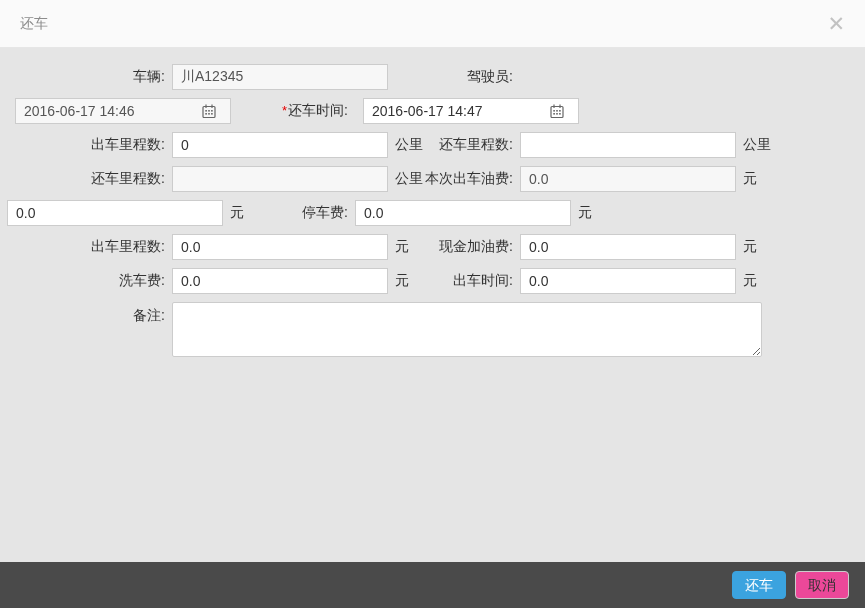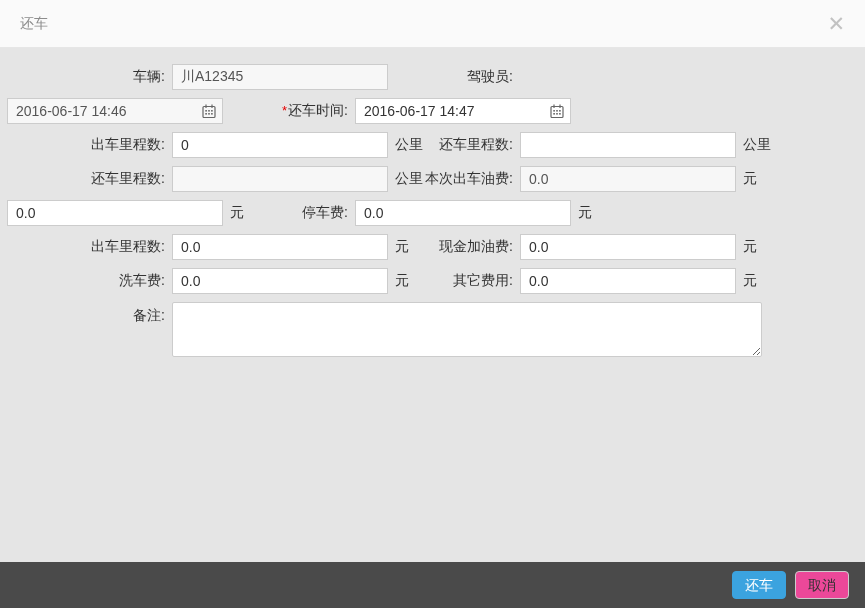--- a/index.html
+++ b/index.html
@@ -32,21 +32,21 @@
     white-space:nowrap;
   }
   .remark-row .flabel { padding-top:5px; }
   .req { color:var(--required-red,#e60000); font-style:normal; margin-right:1px; font-size:13px; }
   .fctl { width:216px; flex:none; margin-left:7px; position:relative; }
   .txt {
     width:100%; height:26px; border:1px solid #ccc; border-radius:0;
     padding:0 8px; font-size:14px; color:#333; background:#fff;
     font-family:inherit; outline:none;
   }
-  .txt.with-cal { padding-right:12px; }
+  .txt.with-cal { padding-right:12px;margin-left:8px; }
   .txt[disabled] {
     background:#f7f7f7; color:#555; -webkit-text-fill-color:#555; opacity:1;
   }
   .cal-btn {
     position:absolute; right:6px; top:50%; transform:translateY(-50%);
     width:16px; height:16px; display:flex; align-items:center; justify-content:center;
     cursor:pointer; background:transparent; border:none; padding:0;
   }
   .fmid { width:125px; flex:none; display:flex; align-items:center; height:26px; }
   .fsuffix { font-size:14px; color:#333; margin-left:7px; white-space:nowrap; }
@@ -192,21 +192,21 @@
       <span class="fsuffix">元</span>
     </div>
 
     <div class="frow">
       <span class="flabel">洗车费:</span>
       <span class="fctl">
         <input class="txt" value="0.0" style="">
       </span>
       <div class="fmid">
         <span class="fsuffix">元</span>
-        <span class="flabel-r">其它费用:</span>
+        <span class="flabel-r">出车时间:</span>
       </div>
       <span class="fctl">
         <input class="txt" value="0.0" style="">
       </span>
       <span class="fsuffix">元</span>
     </div>
 
     <div class="frow remark-row">
       <span class="flabel">备注:</span>
       <span class="remark-ctl">

